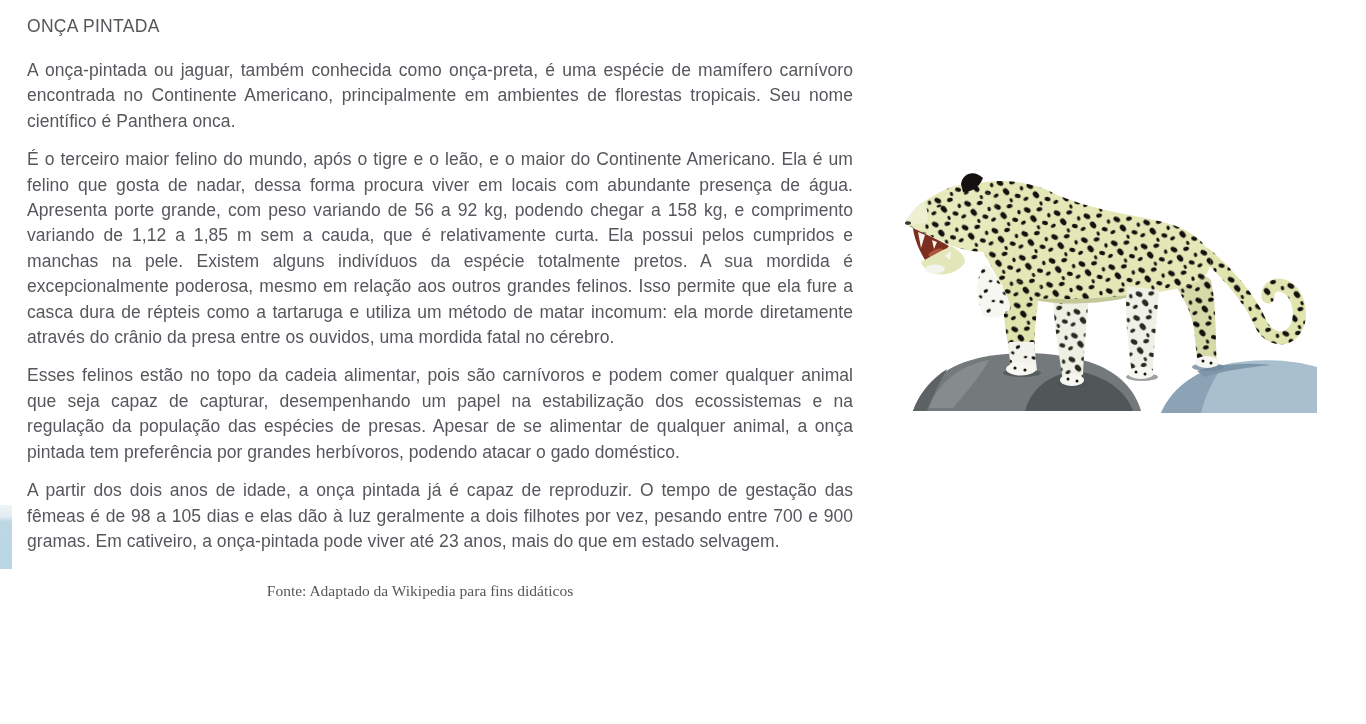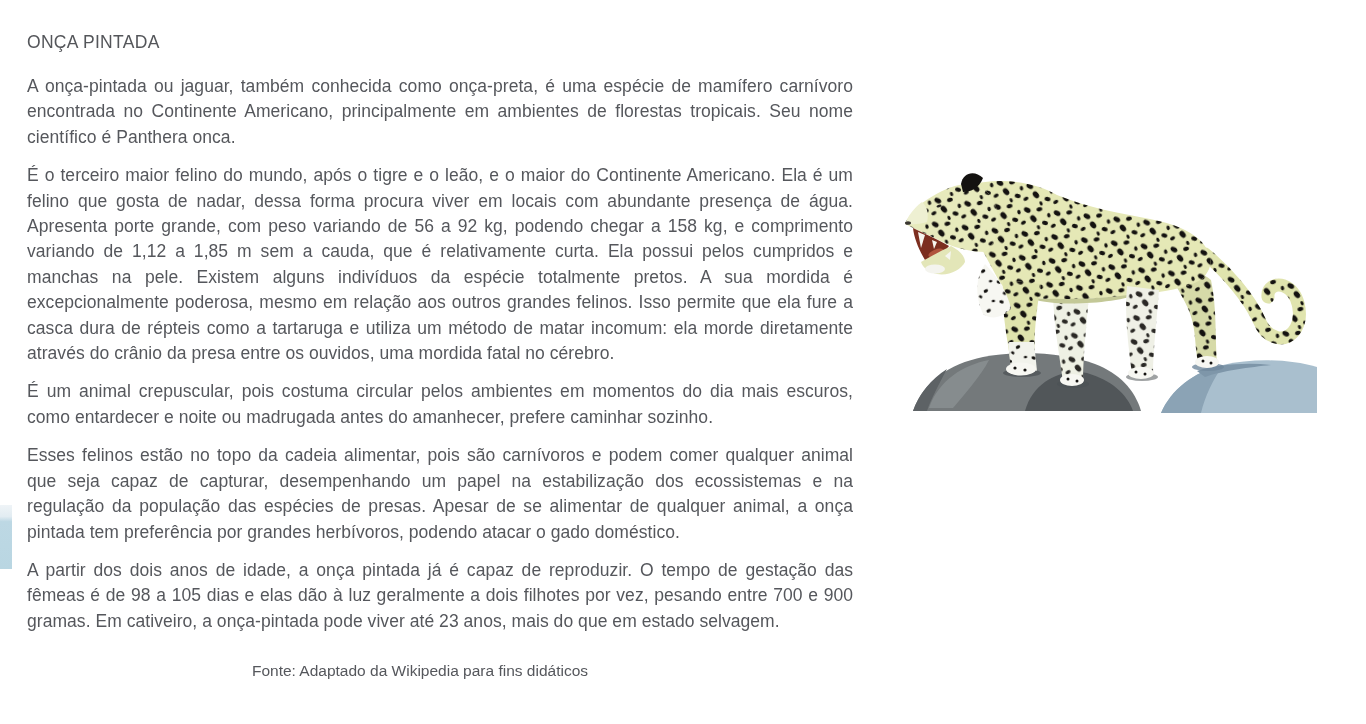--- a/index.html
+++ b/index.html
@@ -13,37 +13,38 @@
   }
   .text-column {
     position: absolute;
     left: 27px; top: 16px;
     width: 830px;
   }
   .doc-title {
     font-size: 17.5px;
     font-weight: 400;
     letter-spacing: 0.3px;
-    margin: 16px 0 21px 0;
+    margin: 0 0 21px 0;
     color: #54565a;
   }
   p.doc-par {
     font-size: 17.5px;
     line-height: 25.4px;
     text-align: justify;
     margin: 0 4px 13px 0;
     letter-spacing: 0.05px;
   }
   .source-line {
     margin-top: 28px;
     text-align: center;
     font-size: 15.5px;
     position: relative;
     left: -22px;
     color: #55575c;
+    font-family: Liberation Serif, serif;
   }
   .edge-artifact {
     position: absolute;
     left: 0; top: 505px;
     width: 12px; height: 64px;
     background: linear-gradient(180deg, #eff4f7 0%, #e2ecf2 18%, #bdd8e4 26%, #b9d6e2 100%);
   }
   .jaguar-wrap {
     position: absolute;
     left: 905px; top: 168px;
@@ -53,21 +54,20 @@
 </style>
 </head>
 <body>
 
 <div class="edge-artifact"></div>
 
 <div class="text-column">
   <h1 class="doc-title">ONÇA PINTADA</h1>
   <p class="doc-par">A onça-pintada ou jaguar, também conhecida como onça-preta, é uma espécie de mamífero carnívoro encontrada no Continente Americano, principalmente em ambientes de florestas tropicais. Seu nome científico é Panthera onca.</p>
   <p class="doc-par">É o terceiro maior felino do mundo, após o tigre e o leão, e o maior do Continente Americano. Ela é um felino que gosta de nadar, dessa forma procura viver em locais com abundante presença de água. Apresenta porte grande, com peso variando de 56 a 92 kg, podendo chegar a 158 kg, e comprimento variando de 1,12 a 1,85 m sem a cauda, que é relativamente curta. Ela possui pelos cumpridos e manchas na pele. Existem alguns indivíduos da espécie totalmente pretos. A sua mordida é excepcionalmente poderosa, mesmo em relação aos outros grandes felinos. Isso permite que ela fure a casca dura de répteis como a tartaruga e utiliza um método de matar incomum: ela morde diretamente através do crânio da presa entre os ouvidos, uma mordida fatal no cérebro.</p>
-  <p class="doc-par">É um animal crepuscular, pois costuma circular pelos ambientes em momentos do dia mais escuros, como entardecer e noite ou madrugada antes do amanhecer,  prefere caminhar sozinho.</p>
   <p class="doc-par">Esses felinos estão no topo da cadeia alimentar, pois são carnívoros e podem comer qualquer animal que seja capaz de capturar, desempenhando um papel na estabilização dos ecossistemas e na regulação da população das espécies de presas. Apesar de se alimentar de qualquer animal, a onça pintada tem preferência por grandes herbívoros, podendo atacar o gado doméstico.</p>
   <p class="doc-par">A partir dos dois anos de idade, a onça pintada já é capaz de reproduzir. O tempo de gestação das fêmeas é de 98 a 105 dias e elas dão à luz geralmente a dois filhotes por vez, pesando entre 700 e 900 gramas. Em cativeiro, a onça-pintada pode viver até 23 anos, mais do que em estado selvagem.</p>
   <div class="source-line">Fonte: Adaptado da Wikipedia para fins didáticos</div>
 </div>
 
 <div class="jaguar-wrap">
   <svg viewBox="0 0 412 245" xmlns="http://www.w3.org/2000/svg">
     <defs>
       <pattern id="spots" width="30" height="24" patternUnits="userSpaceOnUse" patternTransform="rotate(6)">
         <ellipse cx="6" cy="5" rx="3.6" ry="2.4" fill="#141210" transform="rotate(24 6 5)"></ellipse>

